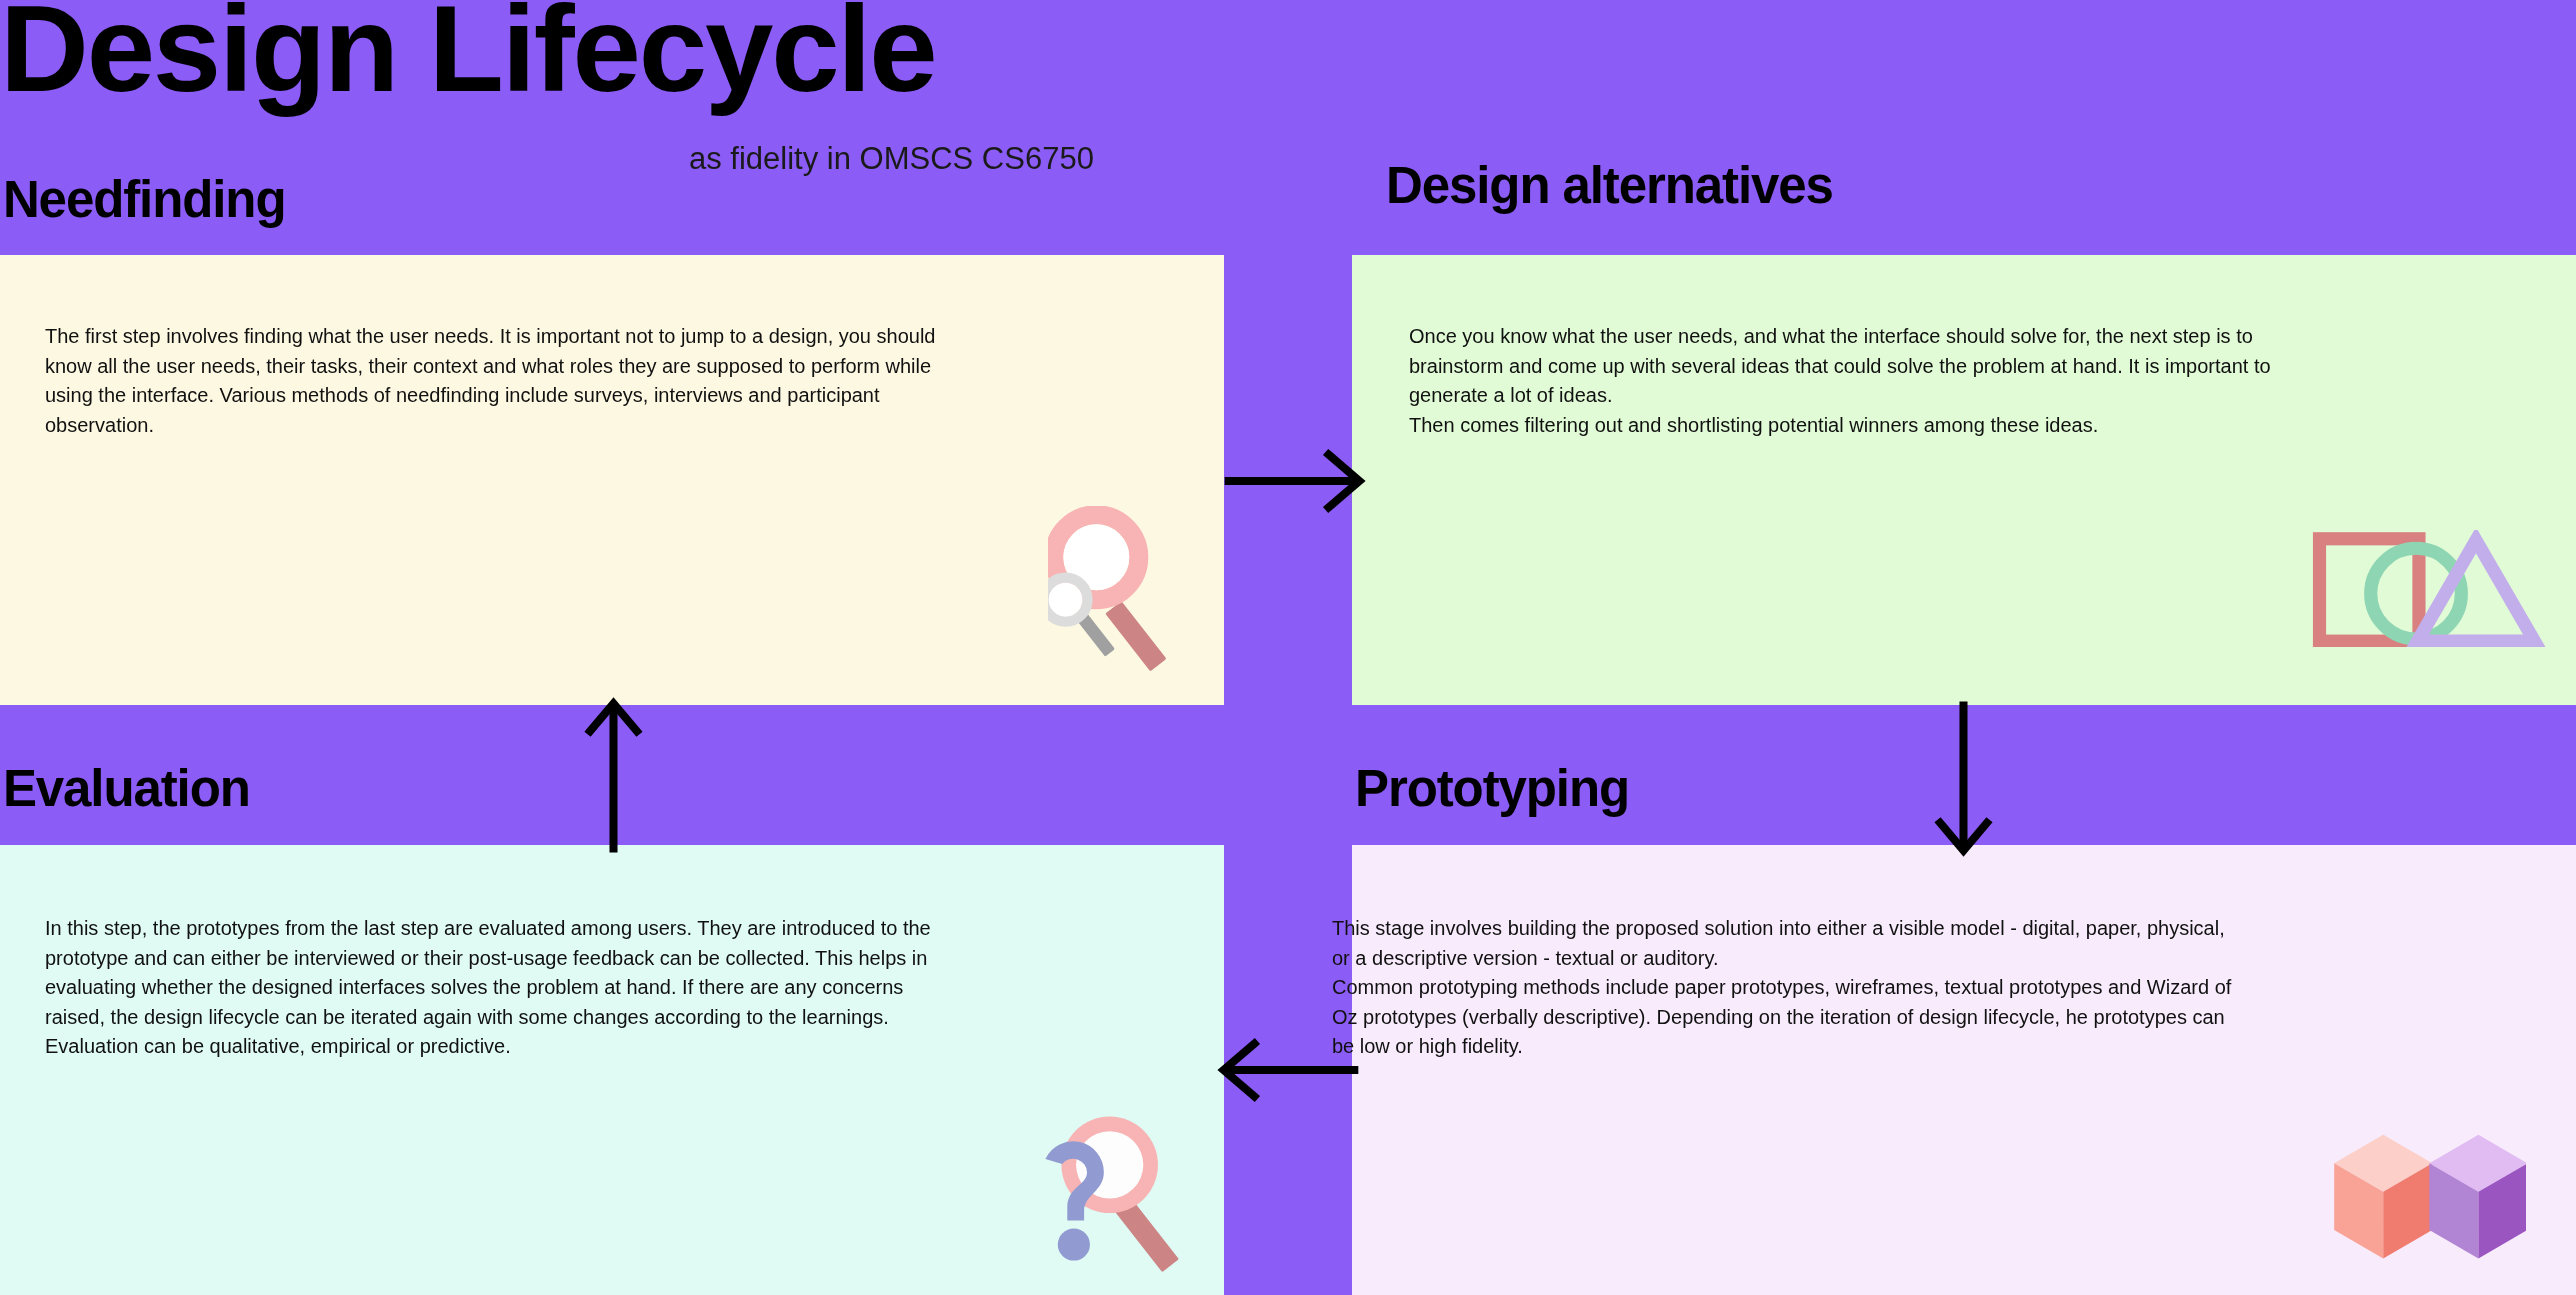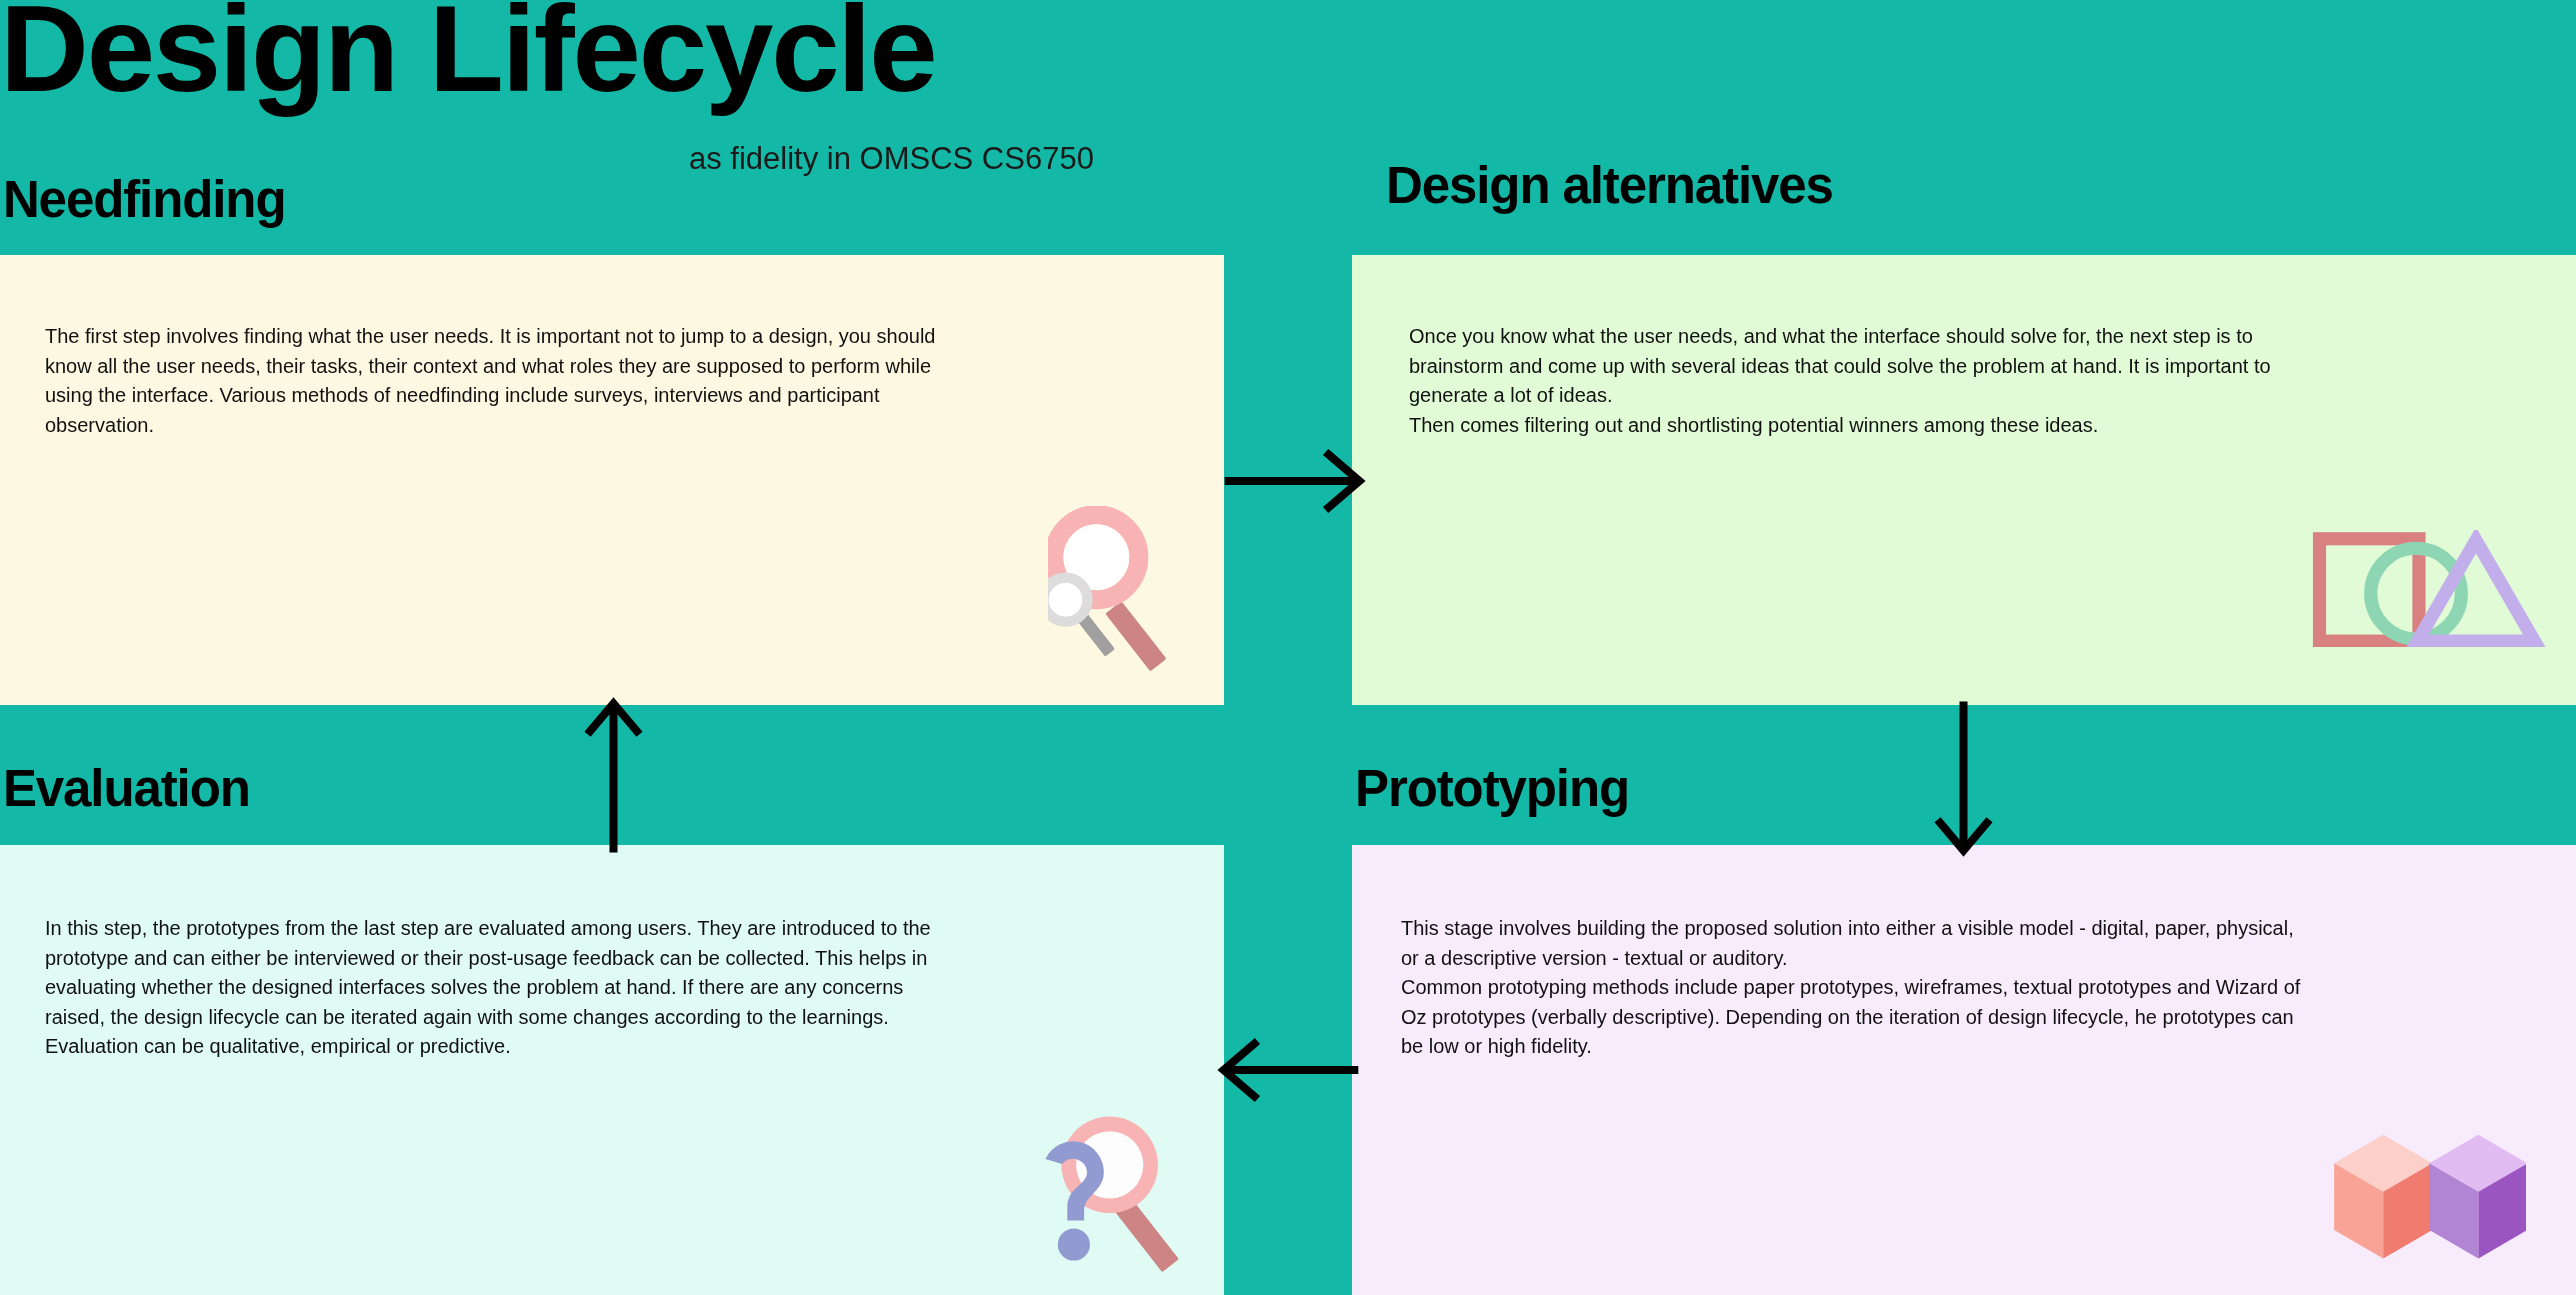--- a/index.html
+++ b/index.html
@@ -7,21 +7,21 @@
     width: 2576px;
     height: 1295px;
     background: #ffffff;
     font-family: "Liberation Sans", sans-serif;
     overflow: hidden;
   }
   #stage {
     position: relative;
     width: 2576px;
     height: 1295px;
-    background: #14b8a6;
+    background: #8b5cf6;
   }
 
   
   .page-title {
     position: absolute;
     left: 0px;
     top: -13px;
     font-size: 123px;
     font-weight: bold;
     letter-spacing: -2.2px;
@@ -68,21 +68,21 @@
   #card-prototyping  { left: 1352px; top: 845px; width: 1224px; height: 450px;  background: #F8EBFC; }
 
   #heading-needfinding  { left: 2.9px;    top: 174px; }
   #heading-alternatives { left: 1355px; top: 160px; margin-left: 31px; }
   #heading-evaluation   { left: 2.9px;    top: 763px; }
   #heading-prototyping  { left: 1355px; top: 763px; }
 
   #body-needfinding  { left: 45px;   top: 322px;  width: 923px; }
   #body-alternatives { left: 1401px; top: 322px;  width: 879px; margin-left: 8px; }
   #body-evaluation   { left: 45px;   top: 914px; width: 923px; }
-  #body-prototyping  { left: 1401px; top: 914px; width: 916px; }
+  #body-prototyping  { left: 1332px; top: 914px; width: 916px; }
 
   
   .arrow { position: absolute; z-index: 8; }
   #arrow-need-to-alt  { left: 1220px; top: 440px;  width: 147px; height: 82px; }
   #arrow-alt-to-proto { left: 1916px; top: 697px;  width: 95px; height: 161px; }
   #arrow-proto-to-eval{ left: 1216px; top: 1029px; width: 147px; height: 82px; }
   #arrow-eval-to-need { left: 566px;  top: 696px;  width: 95px; height: 161px; }
 
   
   .icon-wrap { position: absolute; z-index: 4; }

